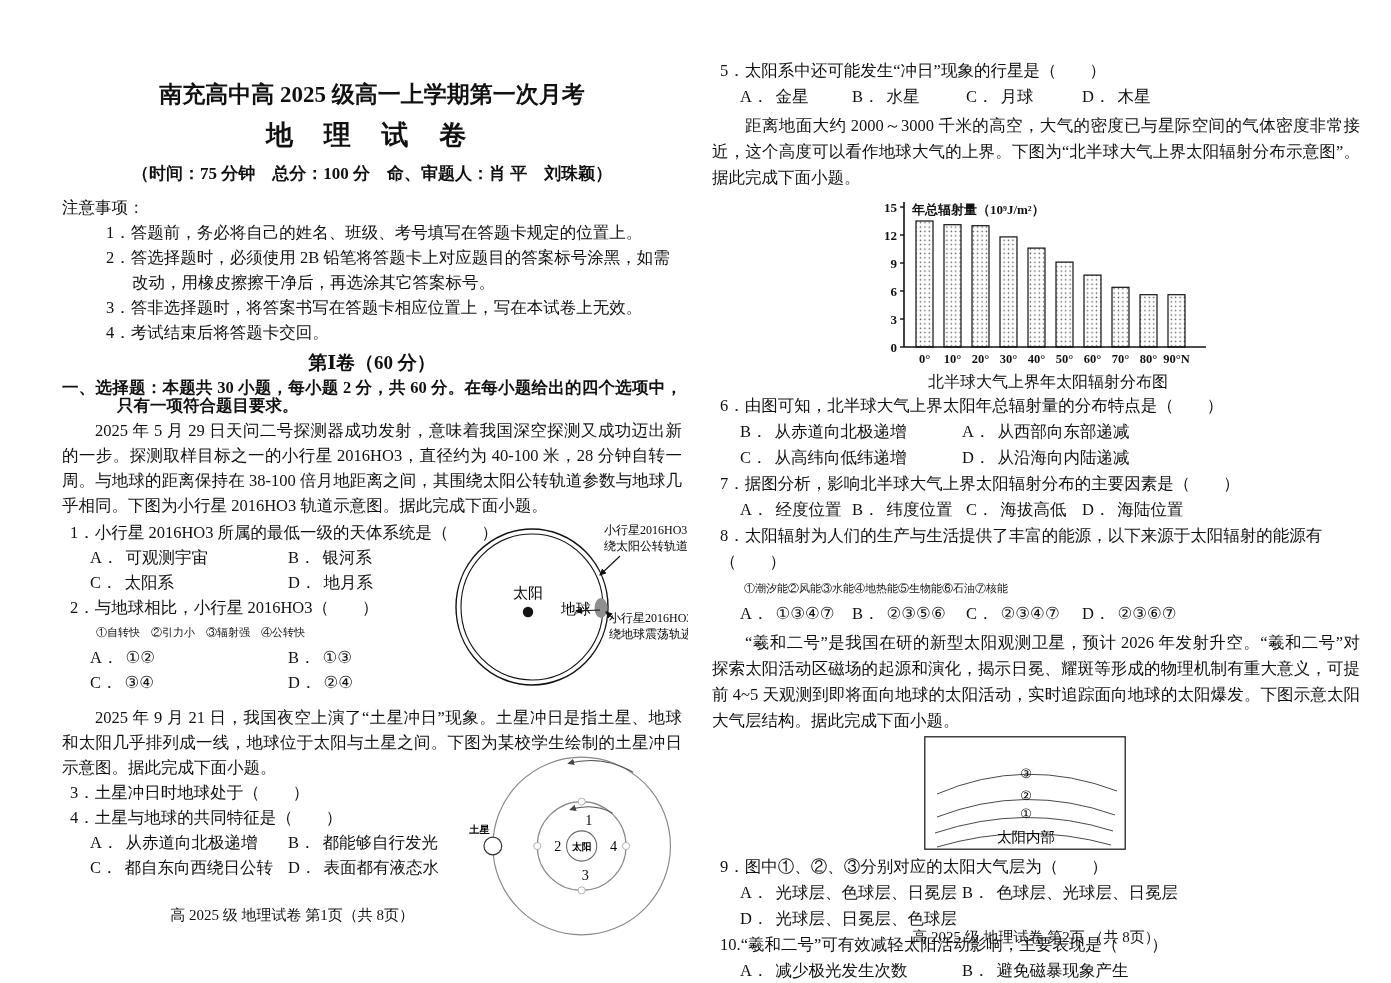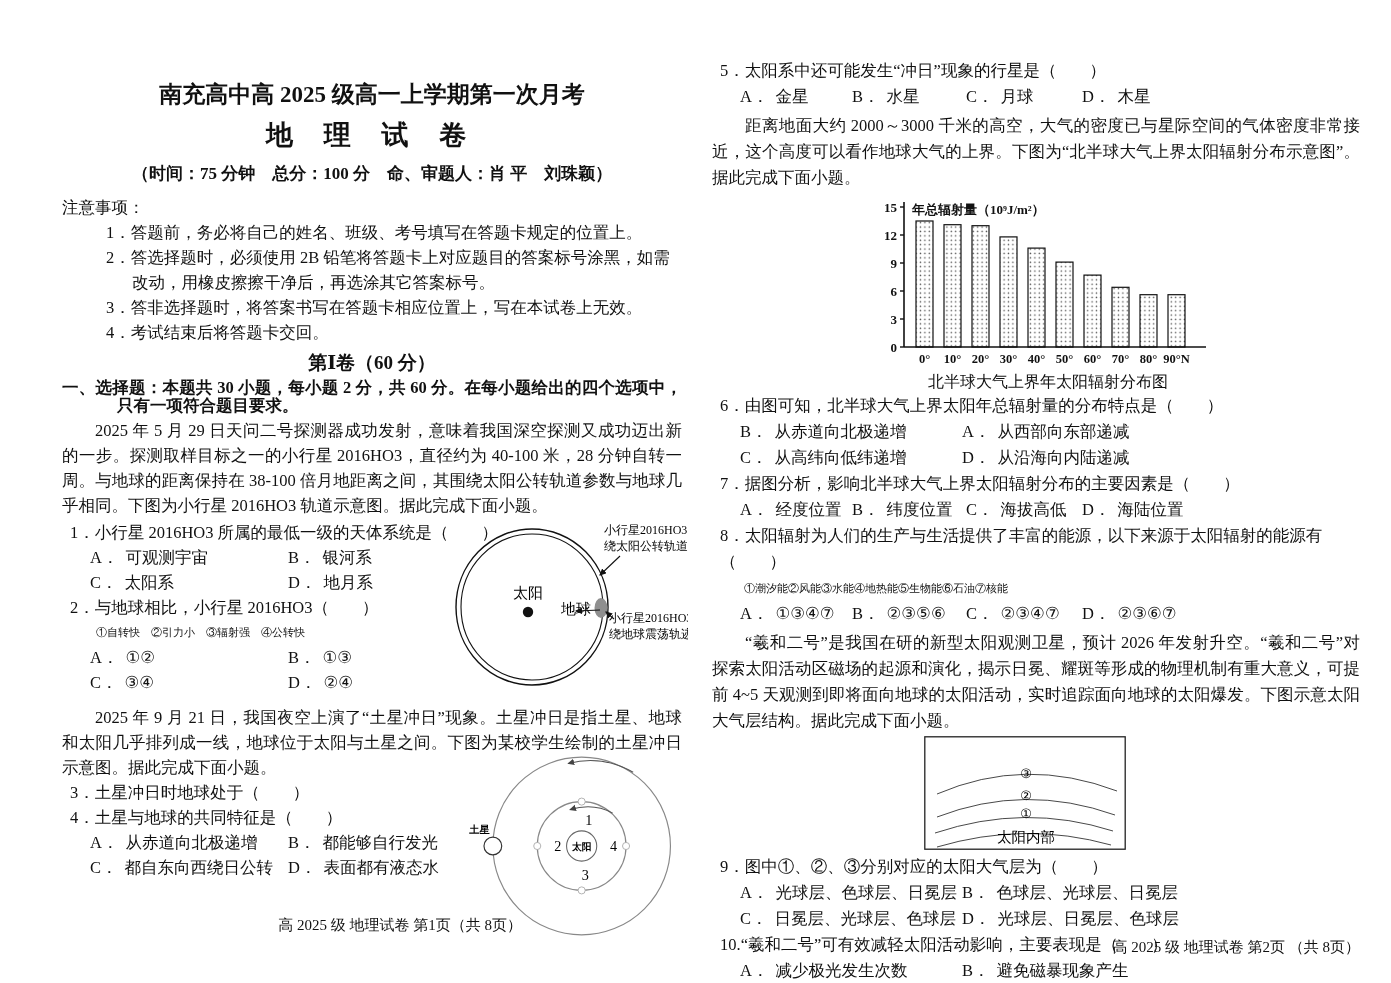--- a/index.html
+++ b/index.html
@@ -32,21 +32,21 @@
   .opts{display:grid;font-size:16.5px;line-height:25px;padding-left:28px;}
   .col-right .opts{line-height:26px;}
   .opts-l2{grid-template-columns:198px auto;}
   .opts-r2{grid-template-columns:222px auto;}
   .opts-r4{grid-template-columns:112px 114px 116px auto;}
   .opt .k{margin-right:7px;}
   .fig-abs{position:absolute;}
   .chart-wrap{margin:4px 0 0 150px;width:380px;}
   .chart-caption{font-size:16px;text-align:center;width:372px;line-height:22px;}
   .sunfig-wrap{margin:2px 0 0 212px;}
-  .footer{position:absolute;font-size:15px;text-align:right;margin-top:10px;}
+  .footer{position:absolute;font-size:15px;text-align:center;}
   .footer-left{left:62px;top:906px;width:460px;}
   .footer-right{left:712px;top:928px;width:648px;}
 </style>
 </head>
 <body>
 
 <div class="col col-left">
   <div class="title">南充高中高 2025 级高一上学期第一次月考</div>
   <div class="subject">地 理 试 卷</div>
   <div class="meta">（时间：75 分钟　总分：100 分　命、审题人：肖 平　刘珠颖）</div>
@@ -241,21 +241,20 @@
       <text x="102" y="64" font-size="13" text-anchor="middle">②</text>
       <text x="102" y="82" font-size="13" text-anchor="middle">①</text>
       <text x="102" y="106" font-size="14.5" text-anchor="middle">太阳内部</text>
     </svg>
   </div>
 
   <div class="stem">9．图中①、②、③分别对应的太阳大气层为（　　）</div>
   <div class="opts opts-r2">
     <span class="opt"><span class="k">A．</span><span>光球层、色球层、日冕层</span></span>
     <span class="opt"><span class="k">B．</span><span>色球层、光球层、日冕层</span></span>
-    <span class="opt"><span class="k">C．</span><span>日冕层、光球层、色球层</span></span>
     <span class="opt"><span class="k">D．</span><span>光球层、日冕层、色球层</span></span>
   </div>
 
   <div class="stem">10.“羲和二号”可有效减轻太阳活动影响，主要表现是（　　）</div>
   <div class="opts opts-r2">
     <span class="opt"><span class="k">A．</span><span>减少极光发生次数</span></span>
     <span class="opt"><span class="k">B．</span><span>避免磁暴现象产生</span></span>
 
   </div>
 </div>

